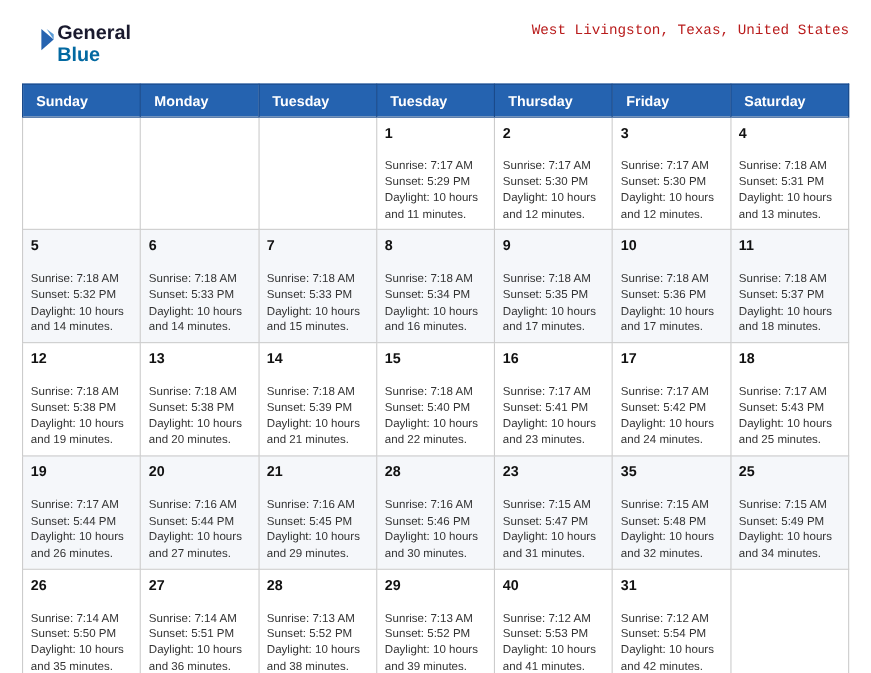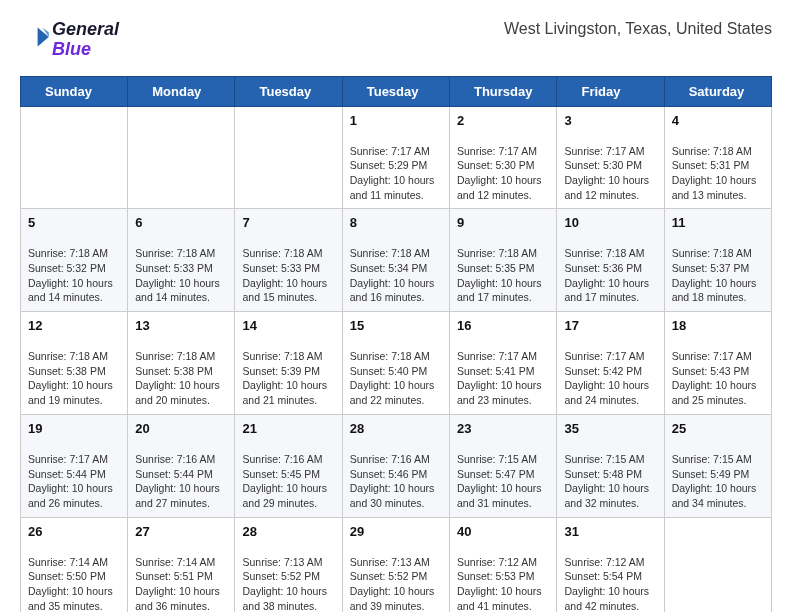--- a/index.html
+++ b/index.html
@@ -13,21 +13,20 @@
     .header {
       display: flex;
       justify-content: space-between;
       align-items: flex-start;
       margin-bottom: 16px;
     }
     .logo {
       display: flex;
       align-items: center;
       gap: 0;
-      font-style: italic;
     }
     .logo-text {
       font-size: 18px;
       font-weight: bold;
       color: #1a1a2e;
       line-height: 1.1;
     }
     .logo-icon {
       width: 32px;
       height: 32px;
@@ -35,34 +34,35 @@
     }
     .title-section {
       text-align: right;
     }
     .month-title {
       font-size: 36px;
       font-weight: bold;
       color: #1a1a2e;
     }
     .location {
-      font-size: 16px;
-      color: #404040;
+      font-size: 13px;
+      color: #b91c1c;
       font-weight: normal;
+      font-family: Liberation Mono, monospace;
     }
     .calendar {
       width: 100%;
       border-collapse: collapse;
       border: 1px solid #bbb;
     }
     .calendar th {
       background: #2563b0;
       color: #fff;
       text-align: left;
-      padding: 7px 24px;
+      padding: 7px 12px;
       font-size: 13px;
       font-weight: bold;
       border: 1px solid #1a4a8a;
     }
     .calendar td {
       vertical-align: top;
       padding: 6px 7px;
       border: 1px solid #ccc;
       width: calc(100% / 7);
       font-size: 11px;
@@ -97,21 +97,21 @@
 <div class="header">
   <div class="logo">
     <div>
       <svg class="logo-icon" viewBox="0 0 40 40" width="36" height="36">
         <polygon points="22,8 36,20 22,32" fill="#2563b0"></polygon>
         <polygon points="28,8 36,14 36,20" fill="#5b9bd5"></polygon>
       </svg>
     </div>
     <div class="logo-text">
       <div>General</div>
-      <div style="color:#6d28d9;">Blue</div>
+      <div style="color:#0369a1;">Blue</div>
     </div>
   </div>
   <div class="title-section">
     <div class="location">West Livingston, Texas, United States</div>
   </div>
 </div>
 
 <table class="calendar">
   <thead>
     <tr>

